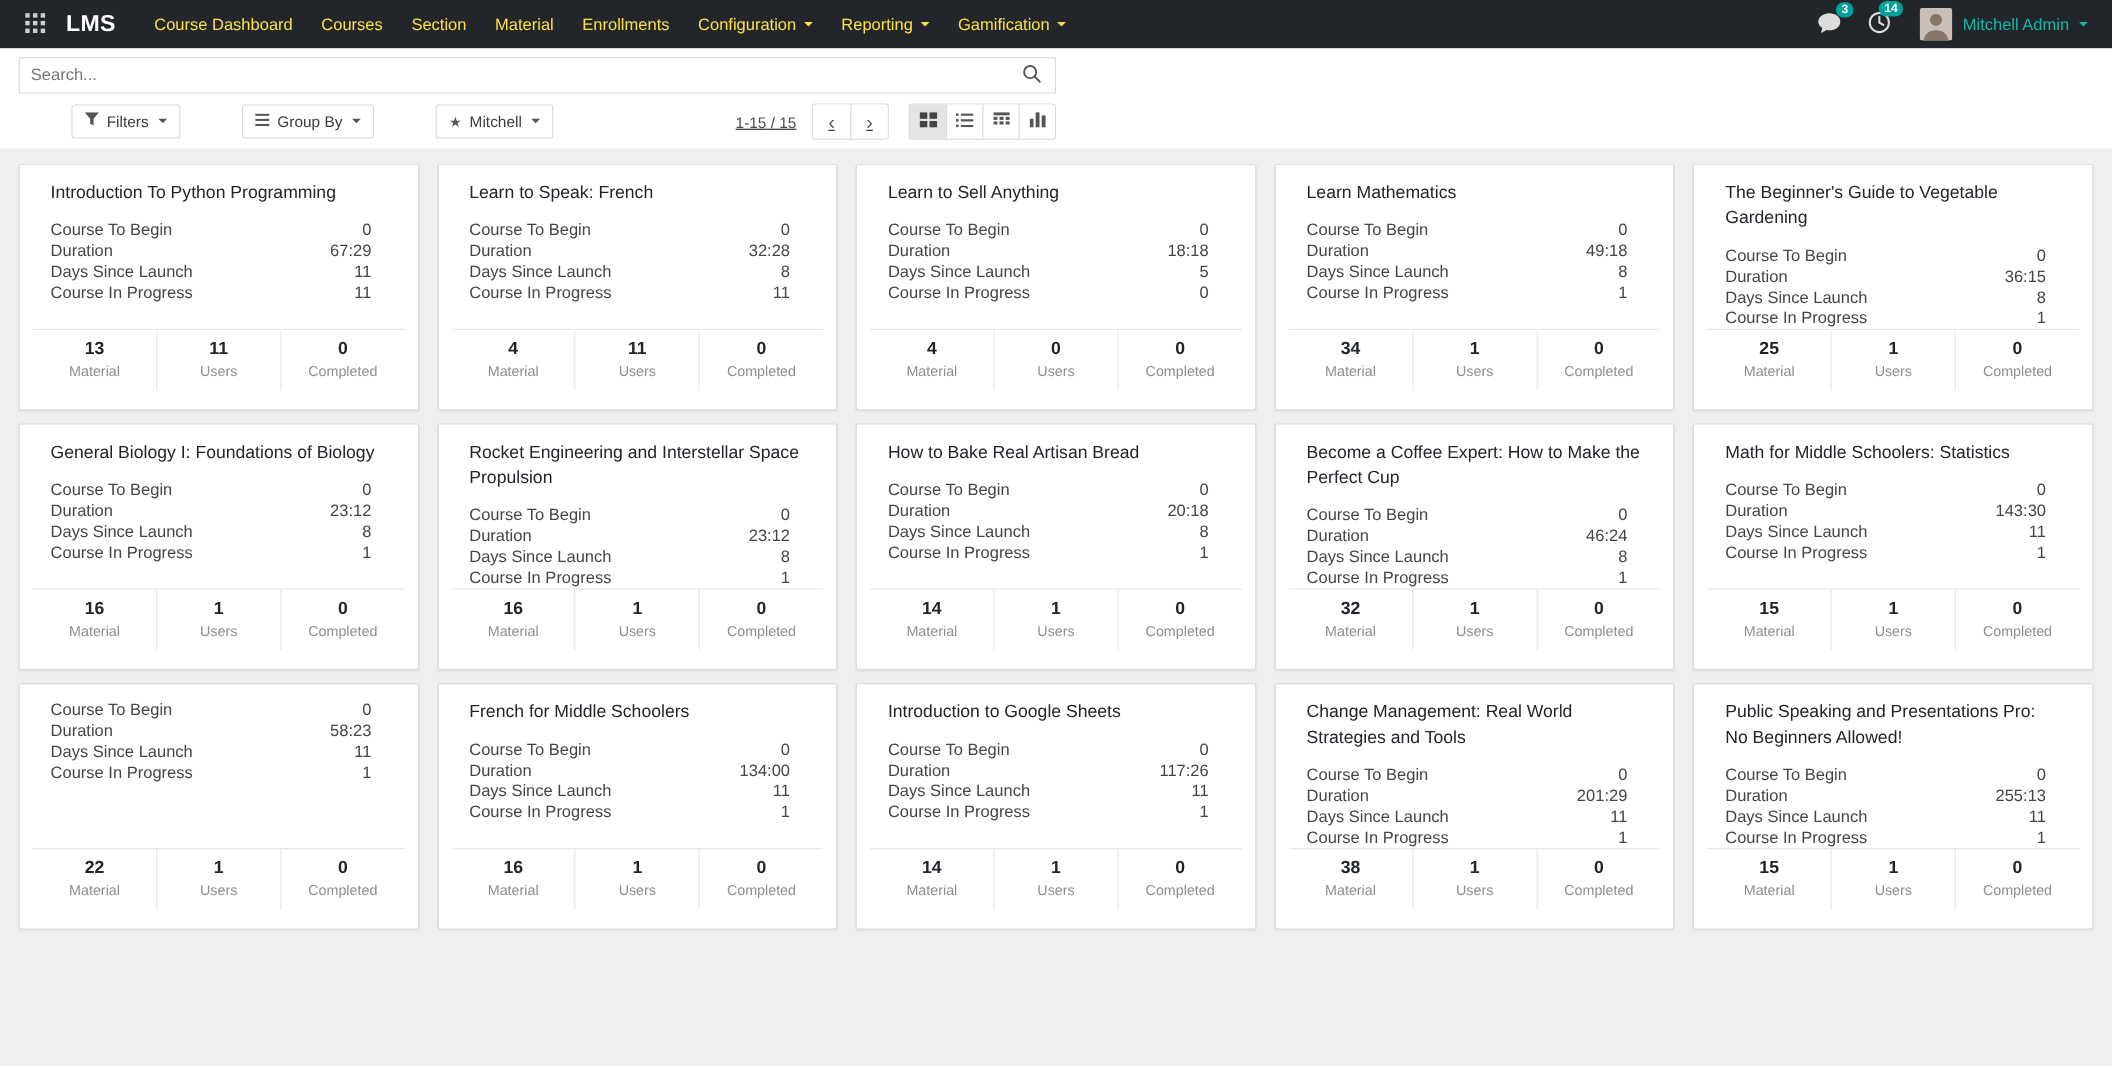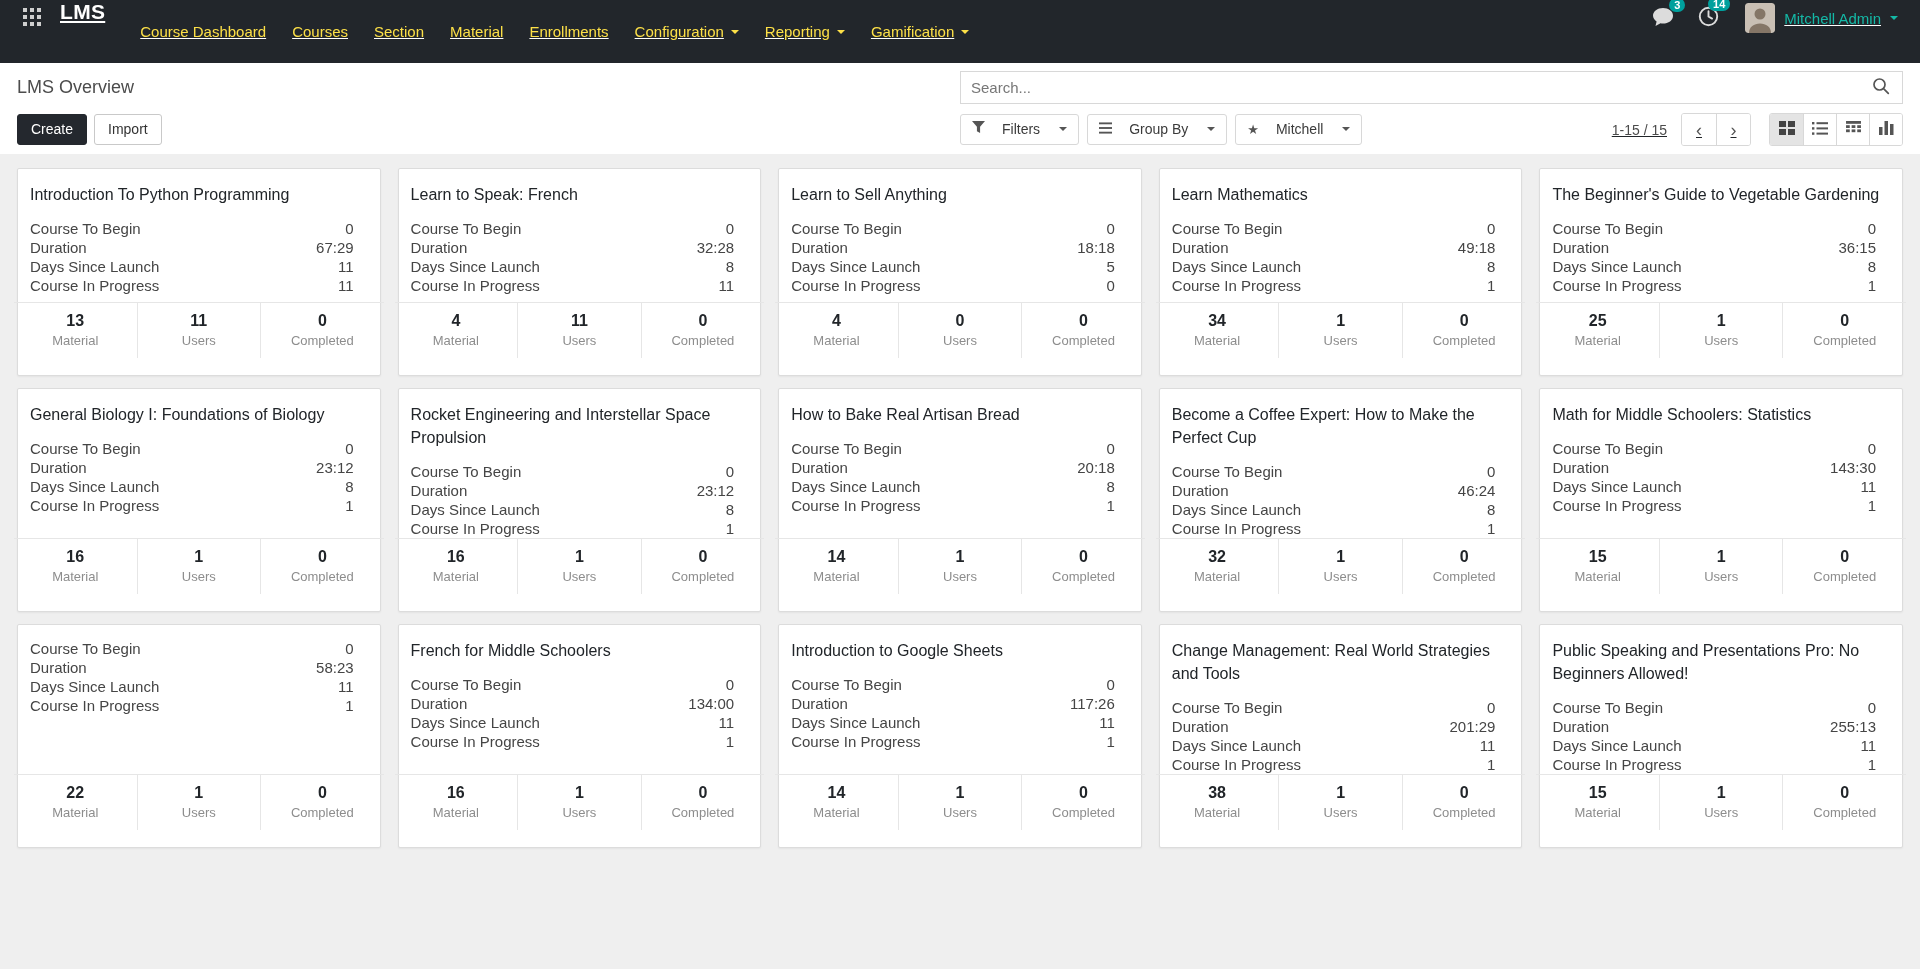--- a/index.html
+++ b/index.html
@@ -5,22 +5,22 @@
   * { margin:0; padding:0; box-sizing:border-box; }
   html,body { width:1920px; height:969px; }
   body {
     font-family:"Liberation Sans", sans-serif;
     background: var(--page-bg, #efefef);
     color:#212529;
     overflow:hidden;
   }
   
   .topbar {
-    height:63px; background: var(--navbar-bg, #22262b);
-    display:flex; align-items:flex-start; color:#fff; padding:0 14px;text-decoration:underline;
+    height:44px; background: var(--navbar-bg, #22262b);
+    display:flex; align-items:center; color:#fff; padding:0 14px;
   }
   .apps-btn { background:none; border:none; width:36px; height:36px; display:flex; align-items:center; justify-content:center; cursor:pointer; }
   .brand { font-size:21px; font-weight:bold; margin:0 22px 0 10px; letter-spacing:.3px; color:#fff; }
   .menus { display:flex; align-items:stretch; height:100%; }
   .menu-item { display:flex; align-items:center; gap:7px; padding:0 13px; font-size:15px; color:#fde047; cursor:pointer; text-decoration:none; }
   .caret { width:0; height:0; border-left:4px solid transparent; border-right:4px solid transparent; border-top:4px solid currentColor; display:inline-block; }
   .systray { margin-left:auto; display:flex; align-items:center; }
   .systray-item { position:relative; padding:6px 12px; background:none; border:none; cursor:pointer; display:flex; align-items:center; }
   .sysbadge {
     position:absolute; top:-3px; right:1px;
@@ -38,21 +38,21 @@
   .btn { font-size:14px; padding:6px 13px; border-radius:3px; cursor:pointer; border:1px solid transparent; line-height:1.2; }
   .btn-primary { background: var(--btn-primary, #24282e); color:#fff; border-color: var(--btn-primary, #24282e); }
   .btn-secondary { background:#fff; color:#333; border-color:#c9c9c9; }
   .cp-right { width:50%; display:flex; flex-direction:column; gap:9px; }
   .search-box { border:1px solid #d8d8d8; height:33px; display:flex; align-items:center; background:#fff; }
   .search-box input { flex:1; border:none; outline:none; font-size:15px; padding:0 10px; color:#404040; font-family:inherit; background:transparent; }
   .search-box input::placeholder { color:#777; }
   .search-btn { background:none; border:none; padding:0 12px; cursor:pointer; display:flex; align-items:center; }
   .filter-row { display:flex; align-items:center; height:33px; }
   .filter-buttons { display:flex; gap:8px; }
-  .fbtn { display:flex; align-items:center; gap:17px; border:1px solid #d8d8d8; background:#fff; font-size:14px; color:#3b3b3b; padding:6px 11px; border-radius:3px; cursor:pointer; line-height:1.2; }
+  .fbtn { display:flex; align-items:center; gap:7px; border:1px solid #d8d8d8; background:#fff; font-size:14px; color:#3b3b3b; padding:6px 11px; border-radius:3px; cursor:pointer; line-height:1.2;margin-left:48px; }
   .fbtn .caret { color:#555; margin-left:2px; }
   .star-glyph { font-size:13px; color:#555; line-height:1; }
   .pager { margin-left:auto; display:flex; align-items:center; gap:14px;text-decoration:underline; }
   .pager-text { font-size:14px; color:#4c4c4c; }
   .pager-group { display:flex; border:1px solid #d8d8d8; border-radius:3px; overflow:hidden; }
   .pager-btn { background:#fff; border:none; font-size:18px; color:#555; width:34px; height:31px; cursor:pointer; line-height:1; }
   .pager-btn + .pager-btn { border-left:1px solid #d8d8d8; }
   .view-switcher { display:flex; border:1px solid #d8d8d8; border-radius:3px; overflow:hidden; margin-left:18px; }
   .vs-btn { width:33px; height:31px; background:#fff; border:none; display:flex; align-items:center; justify-content:center; cursor:pointer; }
   .vs-btn + .vs-btn { border-left:1px solid #d8d8d8; }
@@ -61,21 +61,21 @@
   
   .kanban {
     padding:14px 17px; display:grid;
     grid-template-columns:repeat(5, 1fr);
     gap:12px 17px; align-items:stretch;
   }
   .card {
     background:#fff; border:1px solid #dcdcdc; border-radius:2px;
     box-shadow:0 1px 2px rgba(0,0,0,.05);
     min-height:208px; display:flex; flex-direction:column;
-    padding:14px 12px 0; cursor:pointer;
+    padding:14px 28px 0; cursor:pointer;
   }
   .card-title { font-size:16px; font-weight:400; color:#212529; line-height:23px; margin-bottom:13px; }
   .card-fields { list-style:none; padding-right:14px; }
   .card-fields li { display:flex; justify-content:space-between; font-size:15px; line-height:19px; color:#454545; }
   .card-footer { margin-top:auto; display:flex; border-top:1px solid #e6e6e6; margin:auto -16px 17px; }
   .cell { flex:1; text-align:center; padding:9px 0 10px; }
   .cell + .cell { border-left:1px solid #e6e6e6; }
   .cell .num { font-size:16px; font-weight:bold; color:#212529; }
   .cell .lbl { font-size:13px; color:#8d8d8d; margin-top:3px; }
 </style>
@@ -161,27 +161,20 @@
             <path d="M4 30c0-6 5-9.5 11-9.5S26 24 26 30z" fill="#857667"></path>
           </svg>
       </span>
       <span>Mitchell Admin</span>
       <span class="caret"></span>
     </button>
   </div>
 </header>
 
 <section class="control-panel">
-  <div class="cp-left">
-    <div class="page-title">LMS Overview</div>
-    <div class="cp-buttons">
-      <button class="btn btn-primary">Create</button>
-      <button class="btn btn-secondary">Import</button>
-    </div>
-  </div>
   <div class="cp-right">
     <div class="search-box">
       <input type="text" placeholder="Search..." style="">
       <button class="search-btn">
         <span>
           <svg width="18" height="18" viewBox="0 0 18 18">
               <circle cx="7.5" cy="7.5" r="5.5" fill="none" stroke="#555" stroke-width="1.7"></circle>
               <path d="M11.8 11.8 16.3 16.3" stroke="#555" stroke-width="1.7" stroke-linecap="round"></path>
             </svg>
         </span>

